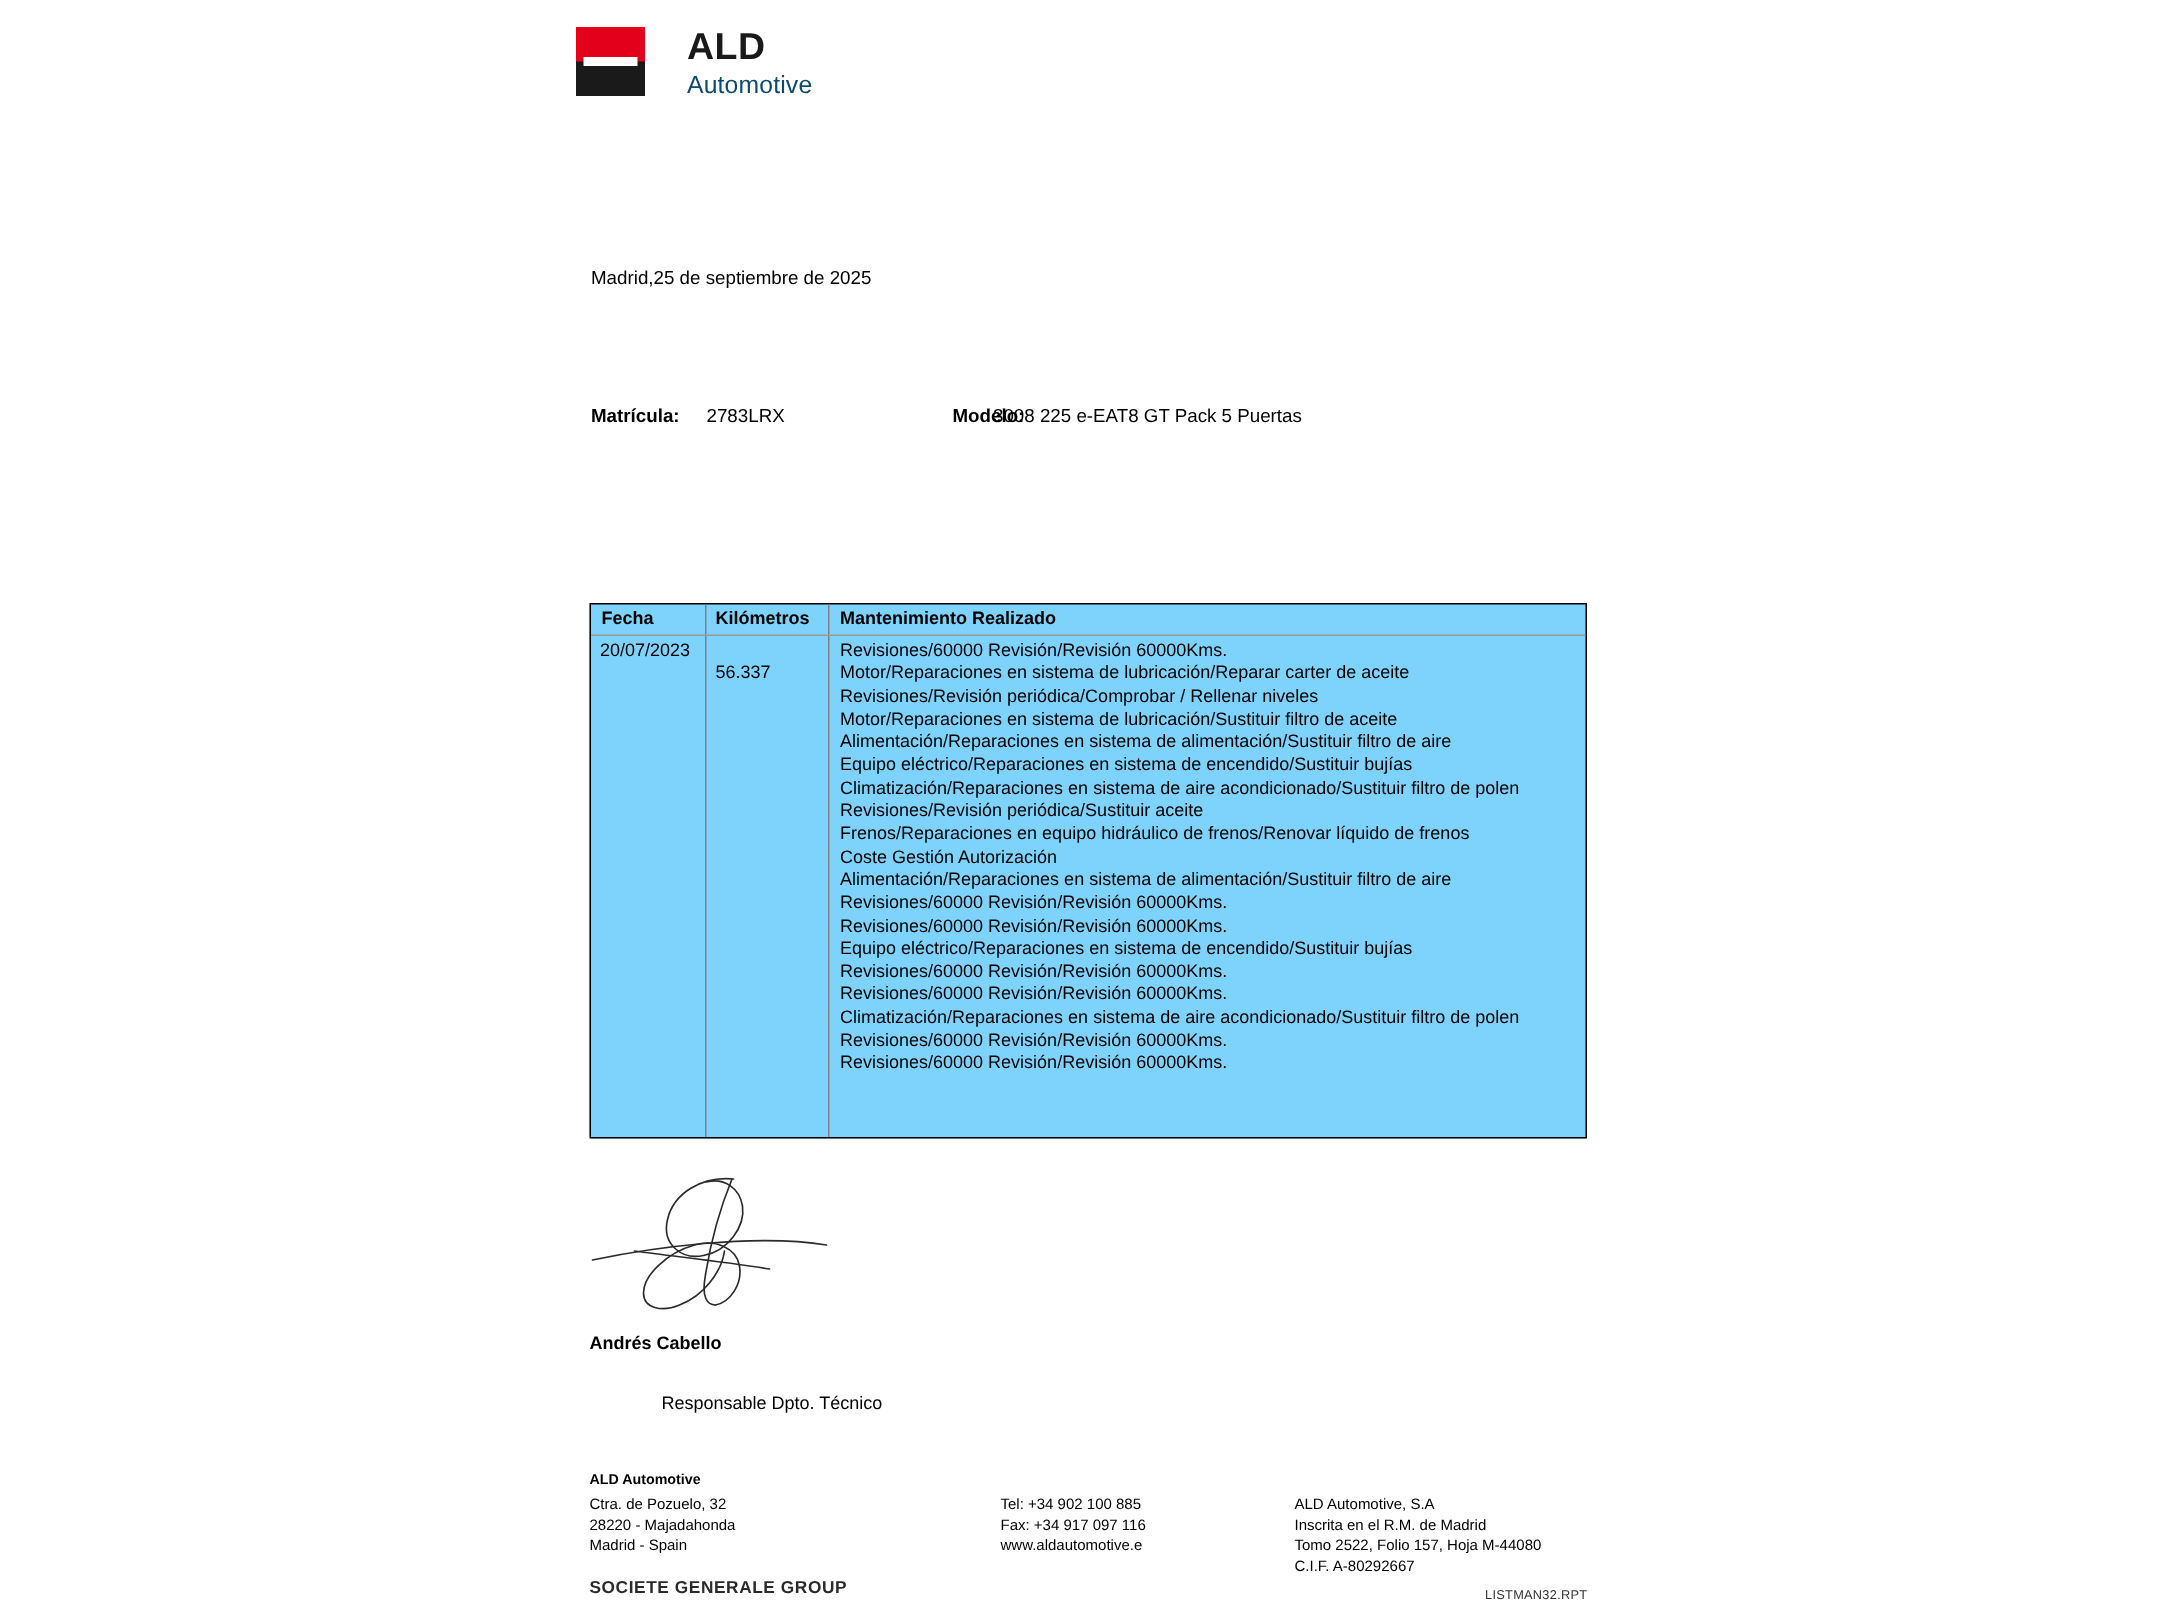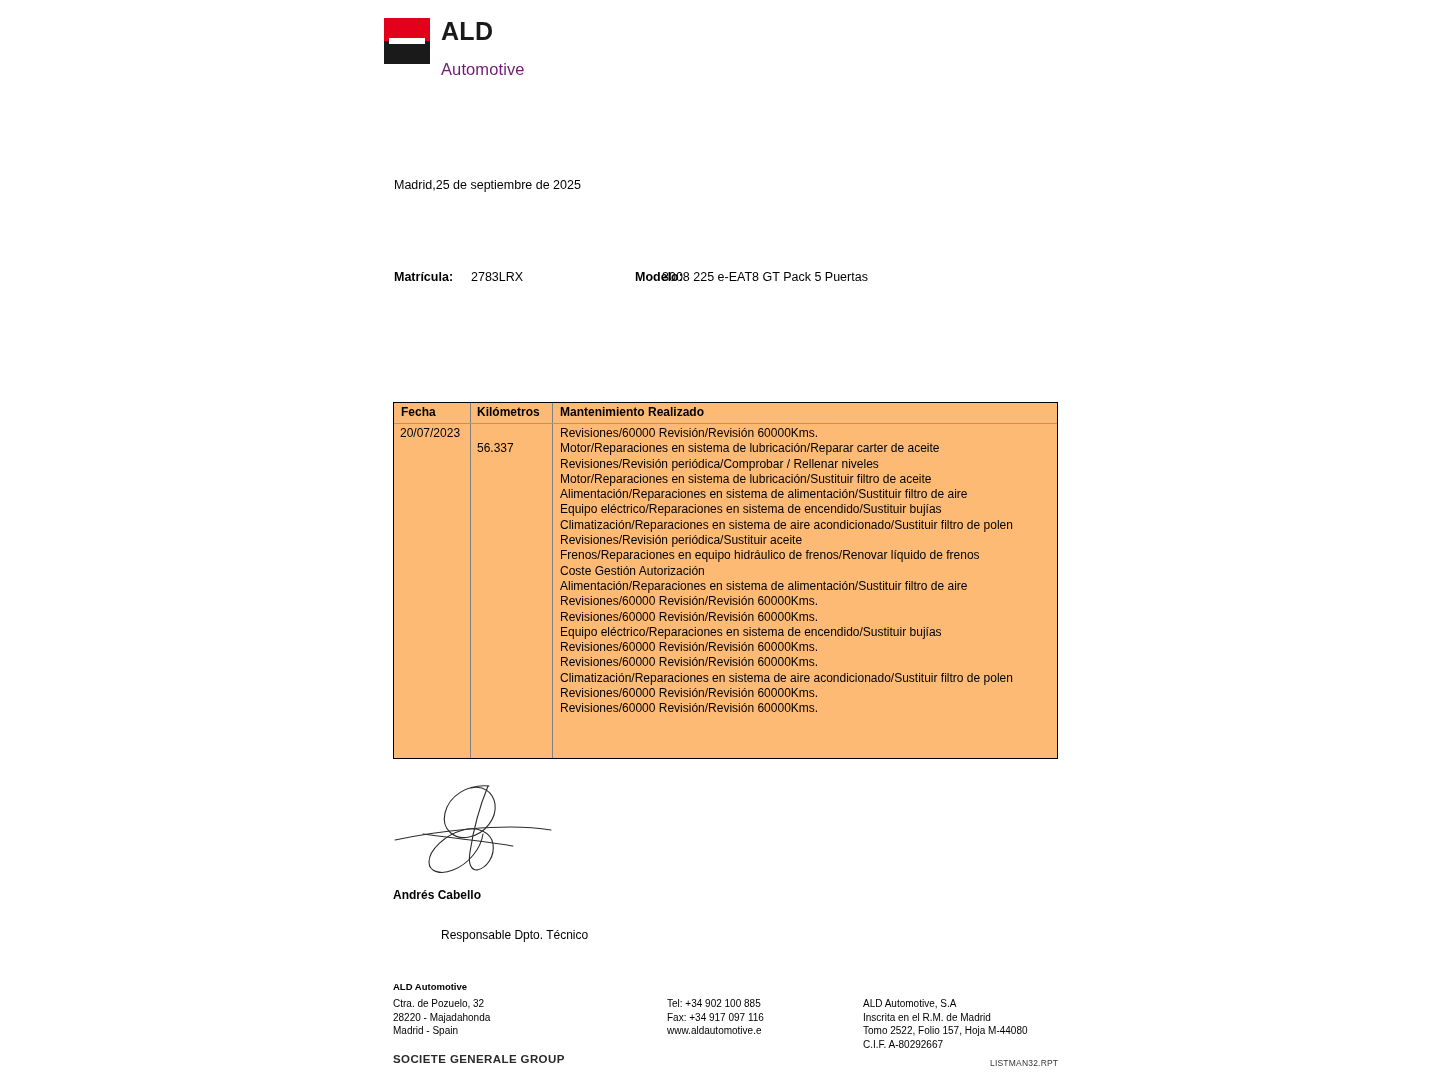--- a/index.html
+++ b/index.html
@@ -24,20 +24,21 @@
     background: #fff;
   }
 
   
   .logo-block {
     position: absolute;
     left: 384px;
     top: 18px;
     display: flex;
     align-items: flex-start;
+    gap: 17px;
   }
   .logo-mark {
     width: 46px;
     height: 46px;
     position: relative;
     background: #e2001a;
     flex: none;
   }
   .logo-mark .lower {
     position: absolute;
@@ -63,23 +64,23 @@
     font-size: 25px;
     font-weight: 600;
     letter-spacing: 0.3px;
     color: #1a1a1a;
     display: block;
   }
   .logo-text .l2 {
     font-size: 16.5px;
     font-weight: 400;
     letter-spacing: 0.1px;
-    color: #701a75;
+    color: #0c4a6e;
     display: block;
-    margin-top: 17px;
+    margin-top: 5px;
   }
 
   
   .doc-title {
     position: absolute;
     left: 0;
     top: 124px;
     width: 1440px;
     text-align: center;
     font-size: 15.5px;
@@ -117,21 +118,21 @@
 
   
   .maint-table {
     position: absolute;
     left: 393px;
     top: 402px;
     width: 665px;
     height: 357px;
     border: 1.5px solid #000;
     box-sizing: border-box;
-    background: #fdba74;
+    background: #7dd3fc;
   }
   .col-line {
     position: absolute;
     top: 0;
     bottom: 0;
     width: 1px;
     background: #808080;
   }
   .col-line.c1 { left: 76px; }
   .col-line.c2 { left: 158px; }

